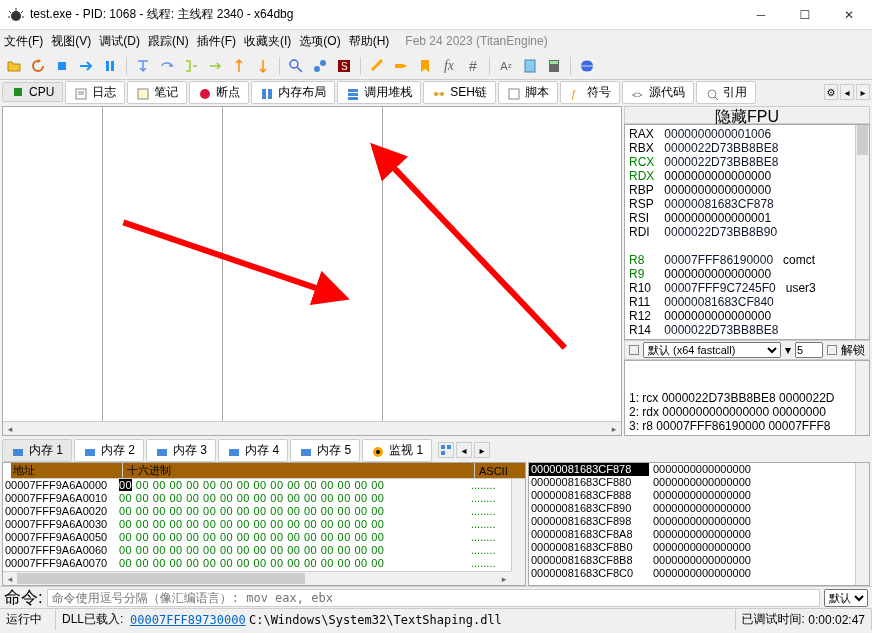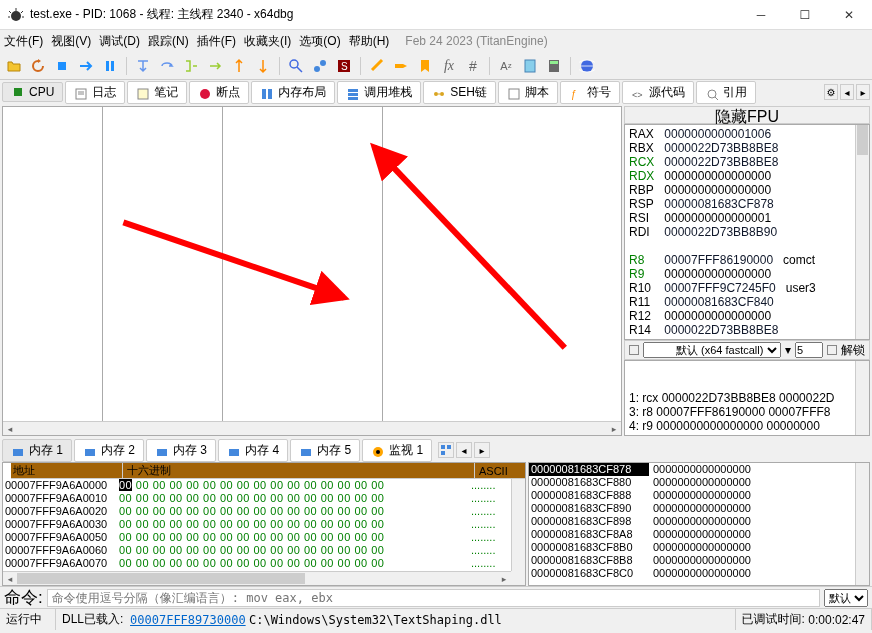--- a/index.html
+++ b/index.html
@@ -349,28 +349,28 @@
           <div class="regrow"><span class="n blk">R11</span> <span class="red">00000081683CF840</span></div>
           <div class="regrow"><span class="n blk">R12</span> <span class="blk">0000000000000000</span></div>
           <div class="regrow"><span class="n blk">R14</span> <span class="red">0000022D73BB8BE8</span></div>
         </div>
       <div class="vsb">
           <div class="th"></div>
         </div>
     </div>
     <div class="callbar">
       <div class="sq"></div>
-      <select style="flex:1;height:16px;font-size:11px;padding-left:28px;"><option>默认 (x64 fastcall)</option></select>
+      <select style="flex:1;height:16px;font-size:11px;"><option>默认 (x64 fastcall)</option></select>
       <span>▾</span>
       <input value="5" style="">
       <div class="sq"></div>
       <span>解锁</span>
     </div>
     <div class="argview">
-      <div id="args"><div>1: rcx 0000022D73BB8BE8 0000022D</div><div>3: r8 00007FFF86190000 00007FFF8</div><div>4: r9 0000000000000000 00000000</div></div>
+      <div id="args"><div>1: rcx 0000022D73BB8BE8 0000022D</div><div>2: rdx 0000000000000000 00000000</div><div>3: r8 00007FFF86190000 00007FFF8</div><div>4: r9 0000000000000000 00000000</div></div>
       <div class="vsb"></div>
     </div>
   </div>
 </div>
 
 <div class="bottomtabs">
   <div class="tab active">
       <span class="icon"><svg viewBox="0 0 14 14">
           <rect x="2" y="4" width="10" height="7" fill="#48d"></rect>
         </svg></span>

